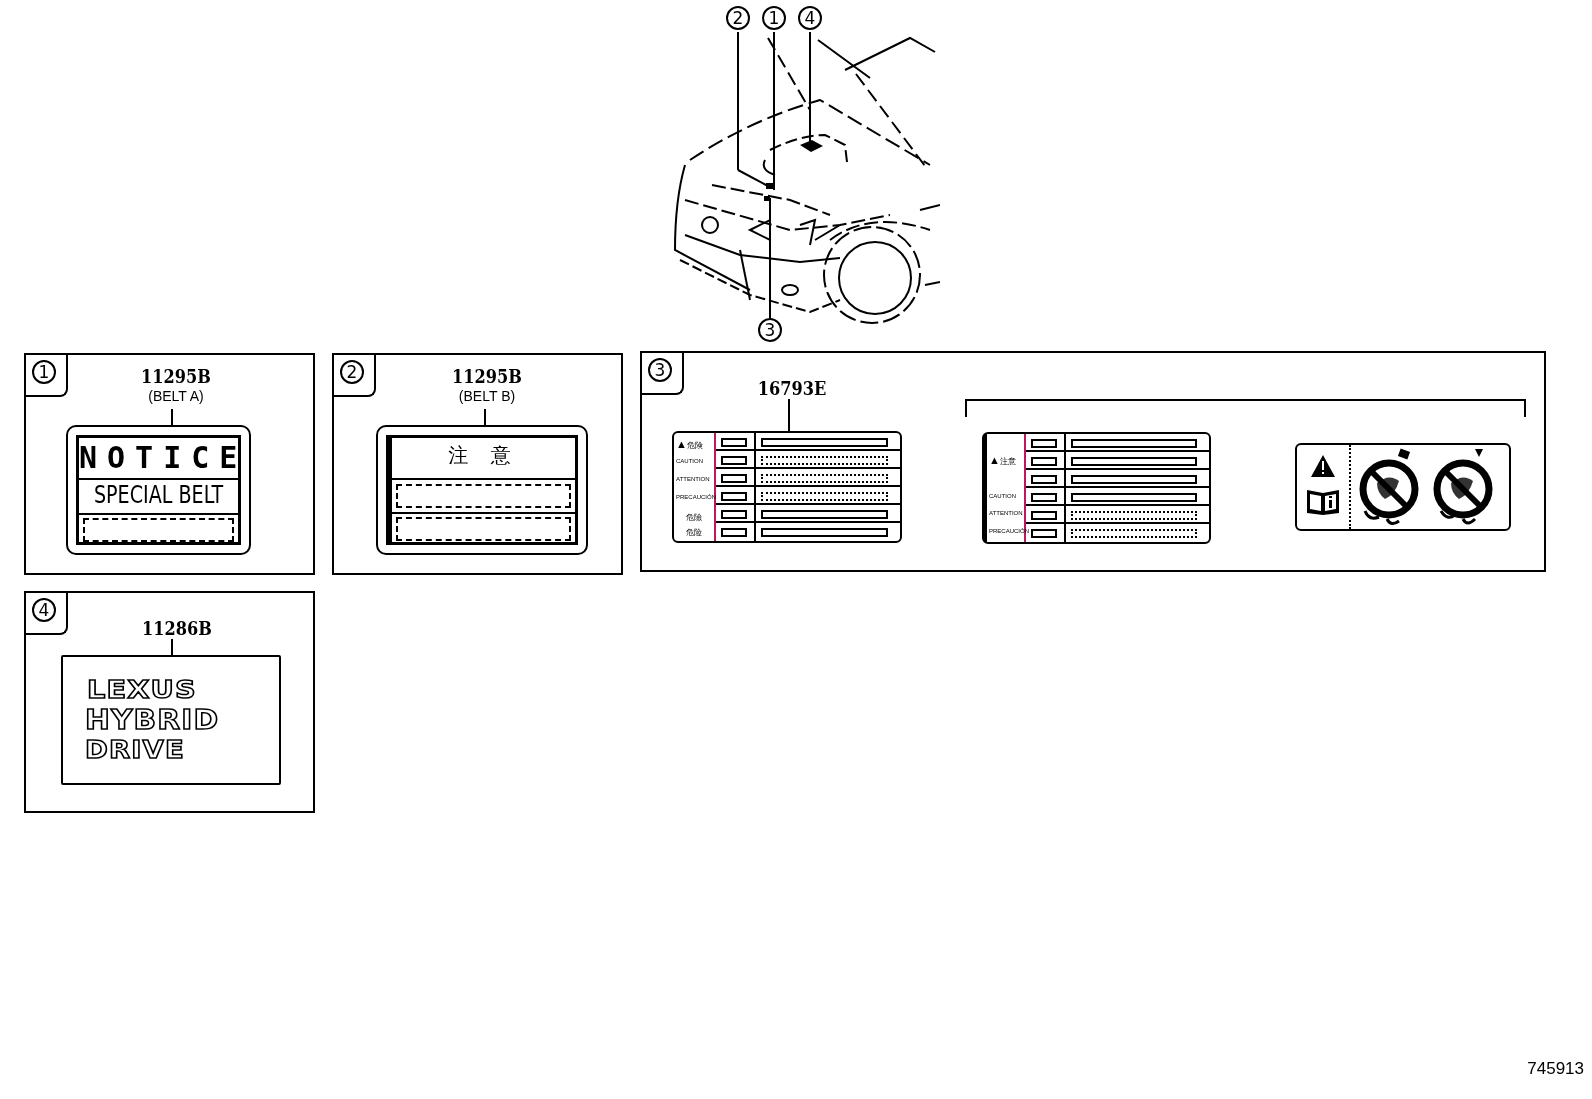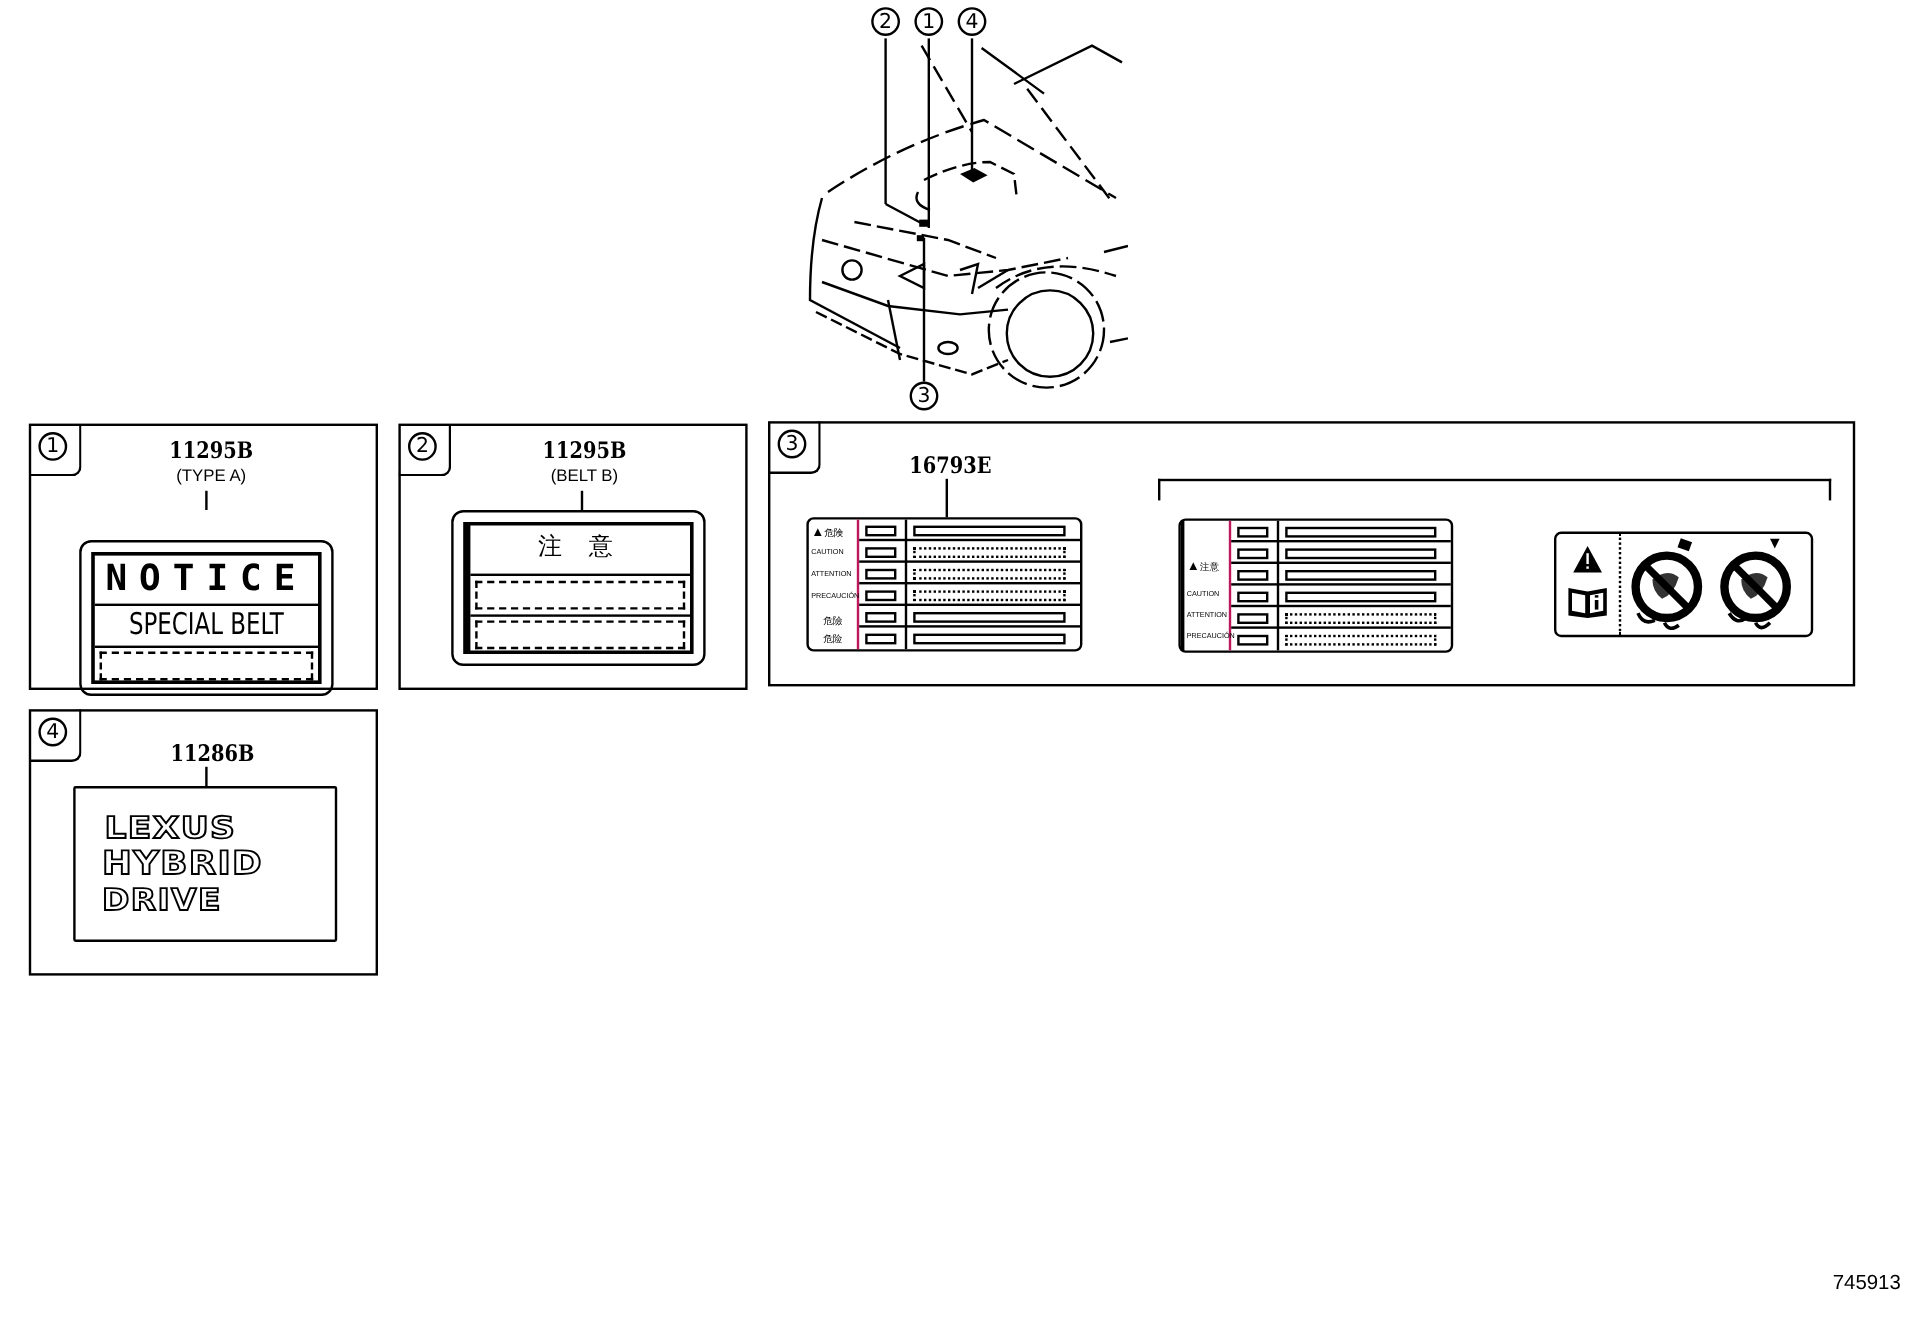--- a/index.html
+++ b/index.html
@@ -85,23 +85,23 @@
   <div class="callout" style="left:122px;top:6px;">1</div>
   <div class="callout" style="left:158px;top:6px;">4</div>
   <div class="callout" style="left:118px;top:318px;">3</div>
 </div>
 
 <div class="frame" style="left:24px;top:353px;width:291px;height:222px;">
   <div class="tab">
     <div class="num">1</div>
   </div>
   <div class="partno" style="left:95px;top:10px;width:110px;">11295B</div>
-  <div class="ptype" style="left:95px;top:33px;width:110px;">(TYPE A)</div>
+  <div class="ptype" style="left:95px;top:33px;width:110px;">(BELT A)</div>
   <div class="leader" style="left:145px;top:54px;height:16px;"></div>
-  <div class="sticker" style="left:40px;top:70px;width:212px;height:130px;margin-top:25px;">
+  <div class="sticker" style="left:40px;top:70px;width:185px;height:130px;">
     <div class="sticker-inner" style="left:8px;top:8px;right:8px;bottom:8px;">
       <div class="abs" style="left:0;right:0;top:2px;text-align:center;font-size:30px;font-weight:bold;letter-spacing:10px;font-family:'DejaVu Sans Mono',monospace;">NOTICE</div>
       <div class="row" style="top:40px;"></div>
       <div class="abs" style="left:0;right:0;top:42px;text-align:center;font-size:25px;font-family:'DejaVu Sans Condensed','DejaVu Sans',sans-serif;transform:scaleX(0.85);">SPECIAL BELT</div>
       <div class="row" style="top:75px;"></div>
       <div class="dashbox" style="left:4px;right:4px;top:80px;height:24px;"></div>
     </div>
   </div>
 </div>
 
@@ -158,21 +158,21 @@
         <div class="wlong" style="left:45px;right:12px;top:59px;border-style:dotted;"></div>
       <div class="wsmall" style="left:5px;top:77px;"></div>
         <div class="wlong" style="left:45px;right:12px;top:77px;"></div>
       <div class="wsmall" style="left:5px;top:95px;"></div>
         <div class="wlong" style="left:45px;right:12px;top:95px;"></div>
     </div>
   </div>
 
   <div class="warn-lbl" style="left:340px;top:79px;width:229px;height:112px;">
     <div class="warn-left" style="width:42px;border-left:3px solid #000;">
-      <div style="top:32px;font-size:11px;">▲<span style="font-size:8px;">注意</span></div>
+      <div style="top:20px;font-size:11px;">▲<span style="font-size:8px;">注意</span></div>
       <div style="top:59px;">CAUTION</div>
       <div style="top:76px;">ATTENTION</div>
       <div style="top:94px;">PRECAUCIÓN</div>
     </div>
     <div class="abs" style="left:42px;right:0;top:0;bottom:0;">
       <div class="wrow" style="left:0;right:0;top:0;height:18px;"></div>
       <div class="wrow" style="left:0;right:0;top:18px;height:18px;"></div>
       <div class="wrow" style="left:0;right:0;top:36px;height:18px;"></div>
       <div class="wrow" style="left:0;right:0;top:54px;height:18px;"></div>
       <div class="wrow" style="left:0;right:0;top:72px;height:18px;"></div>

